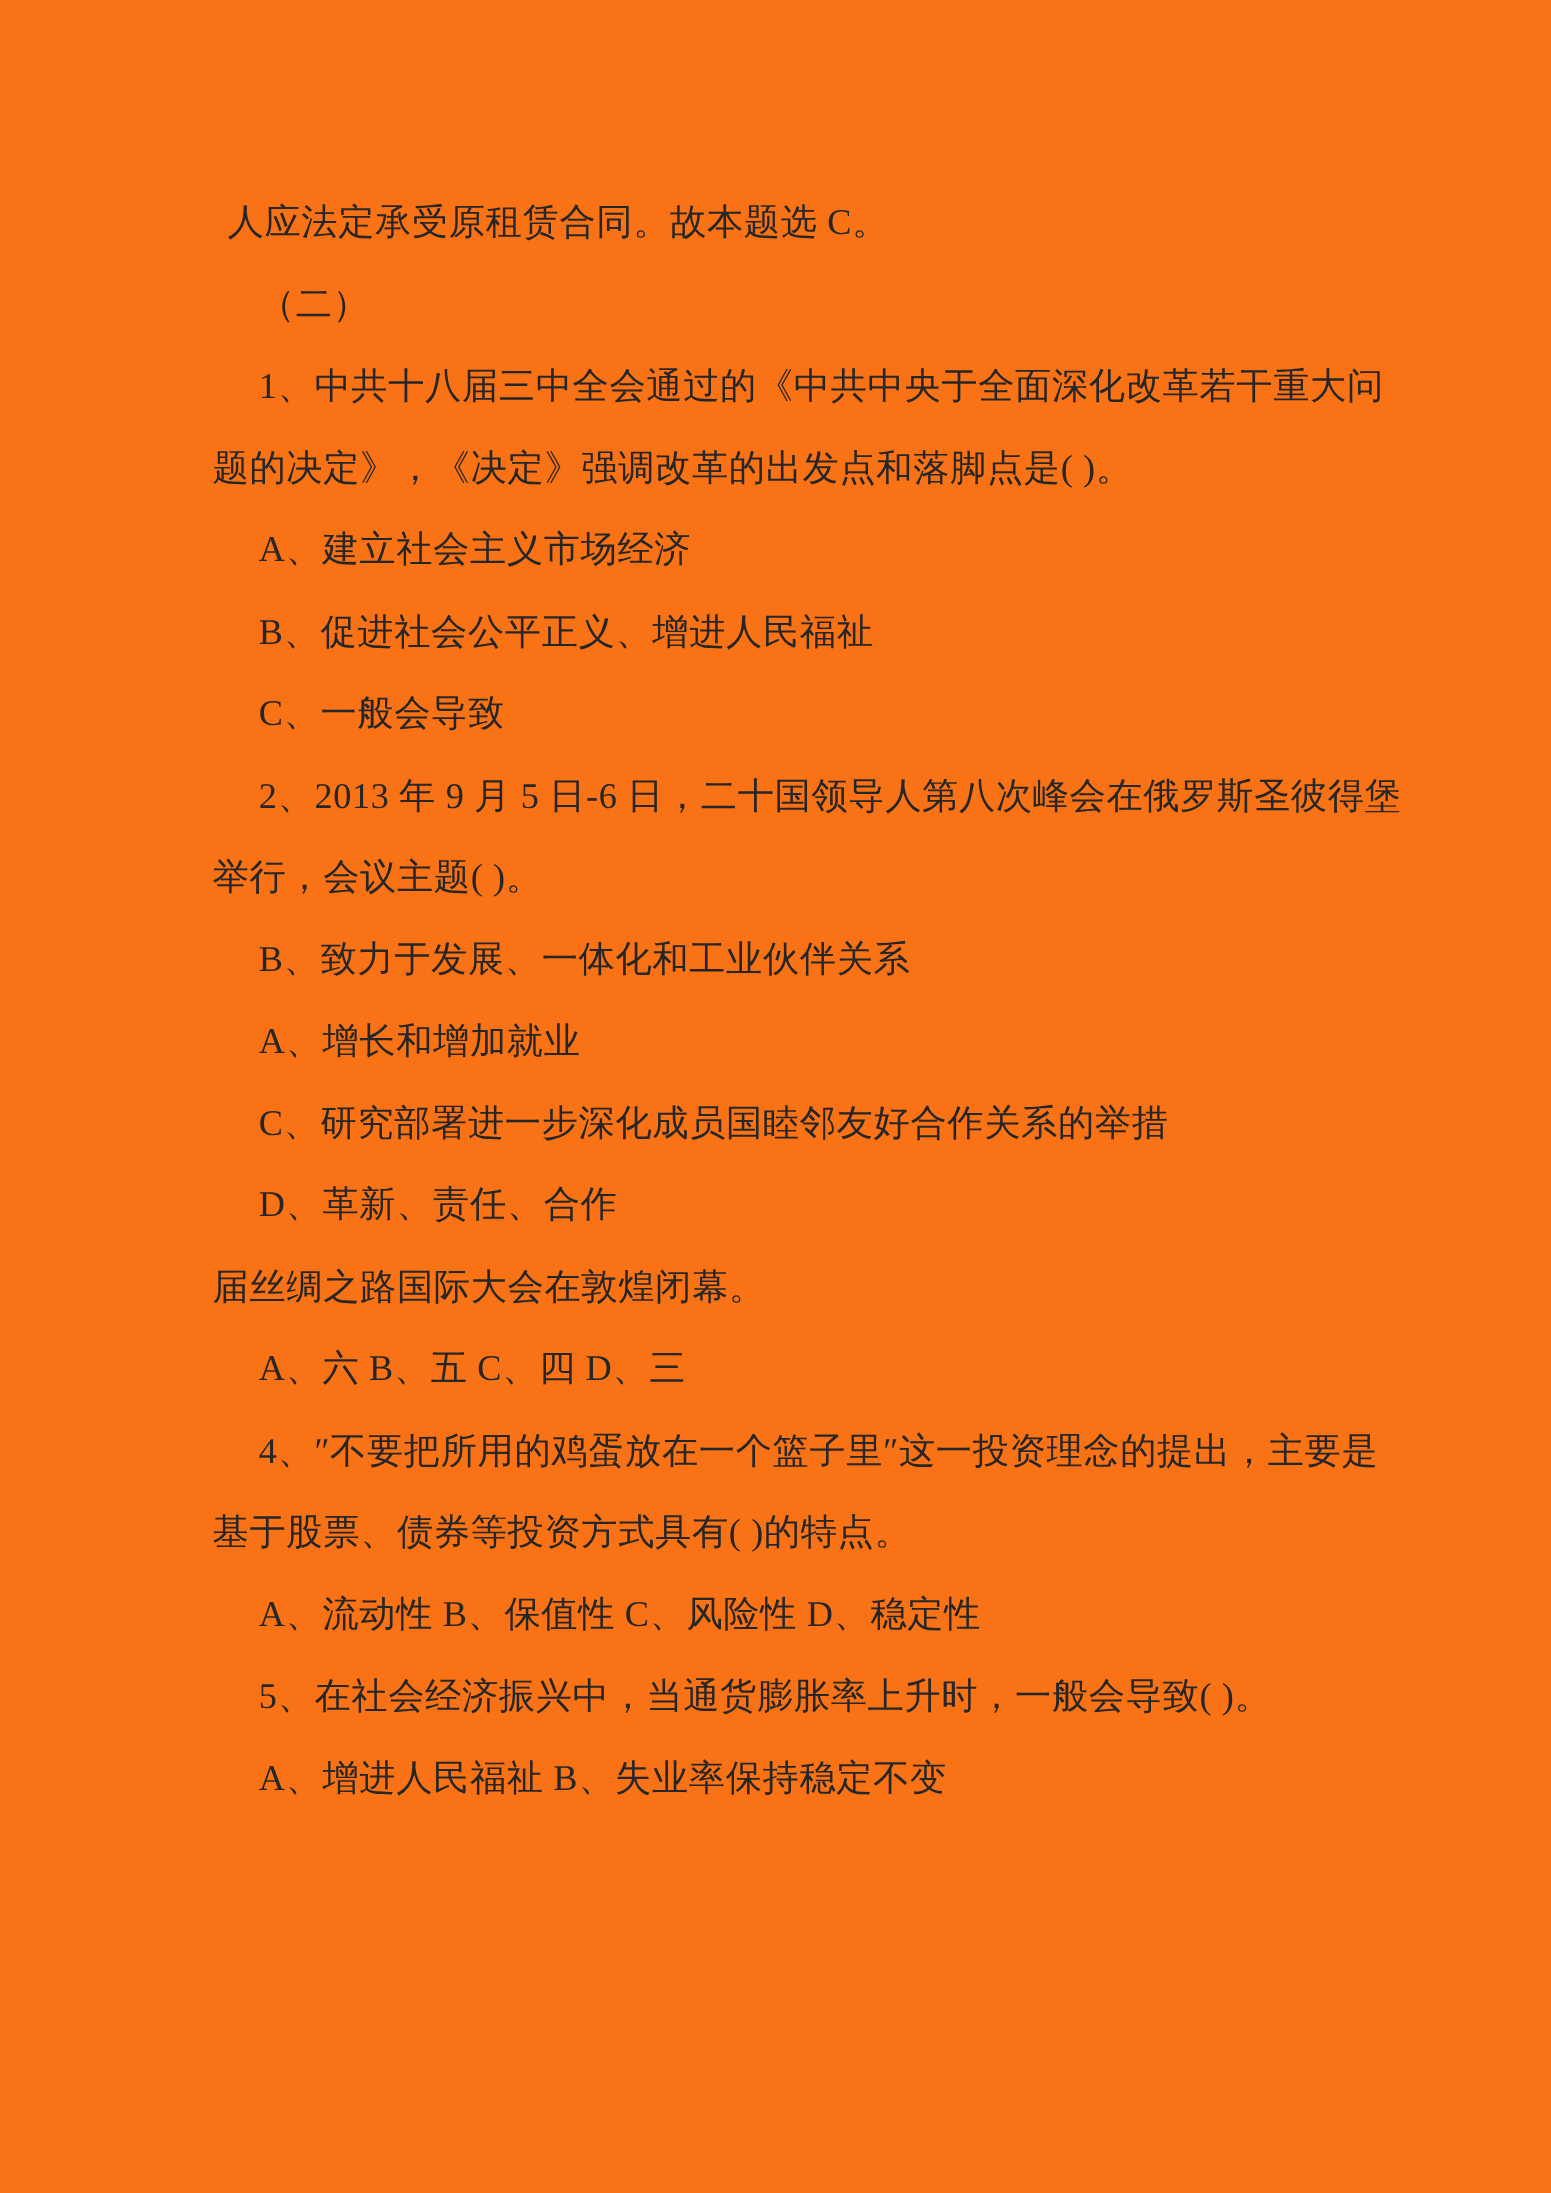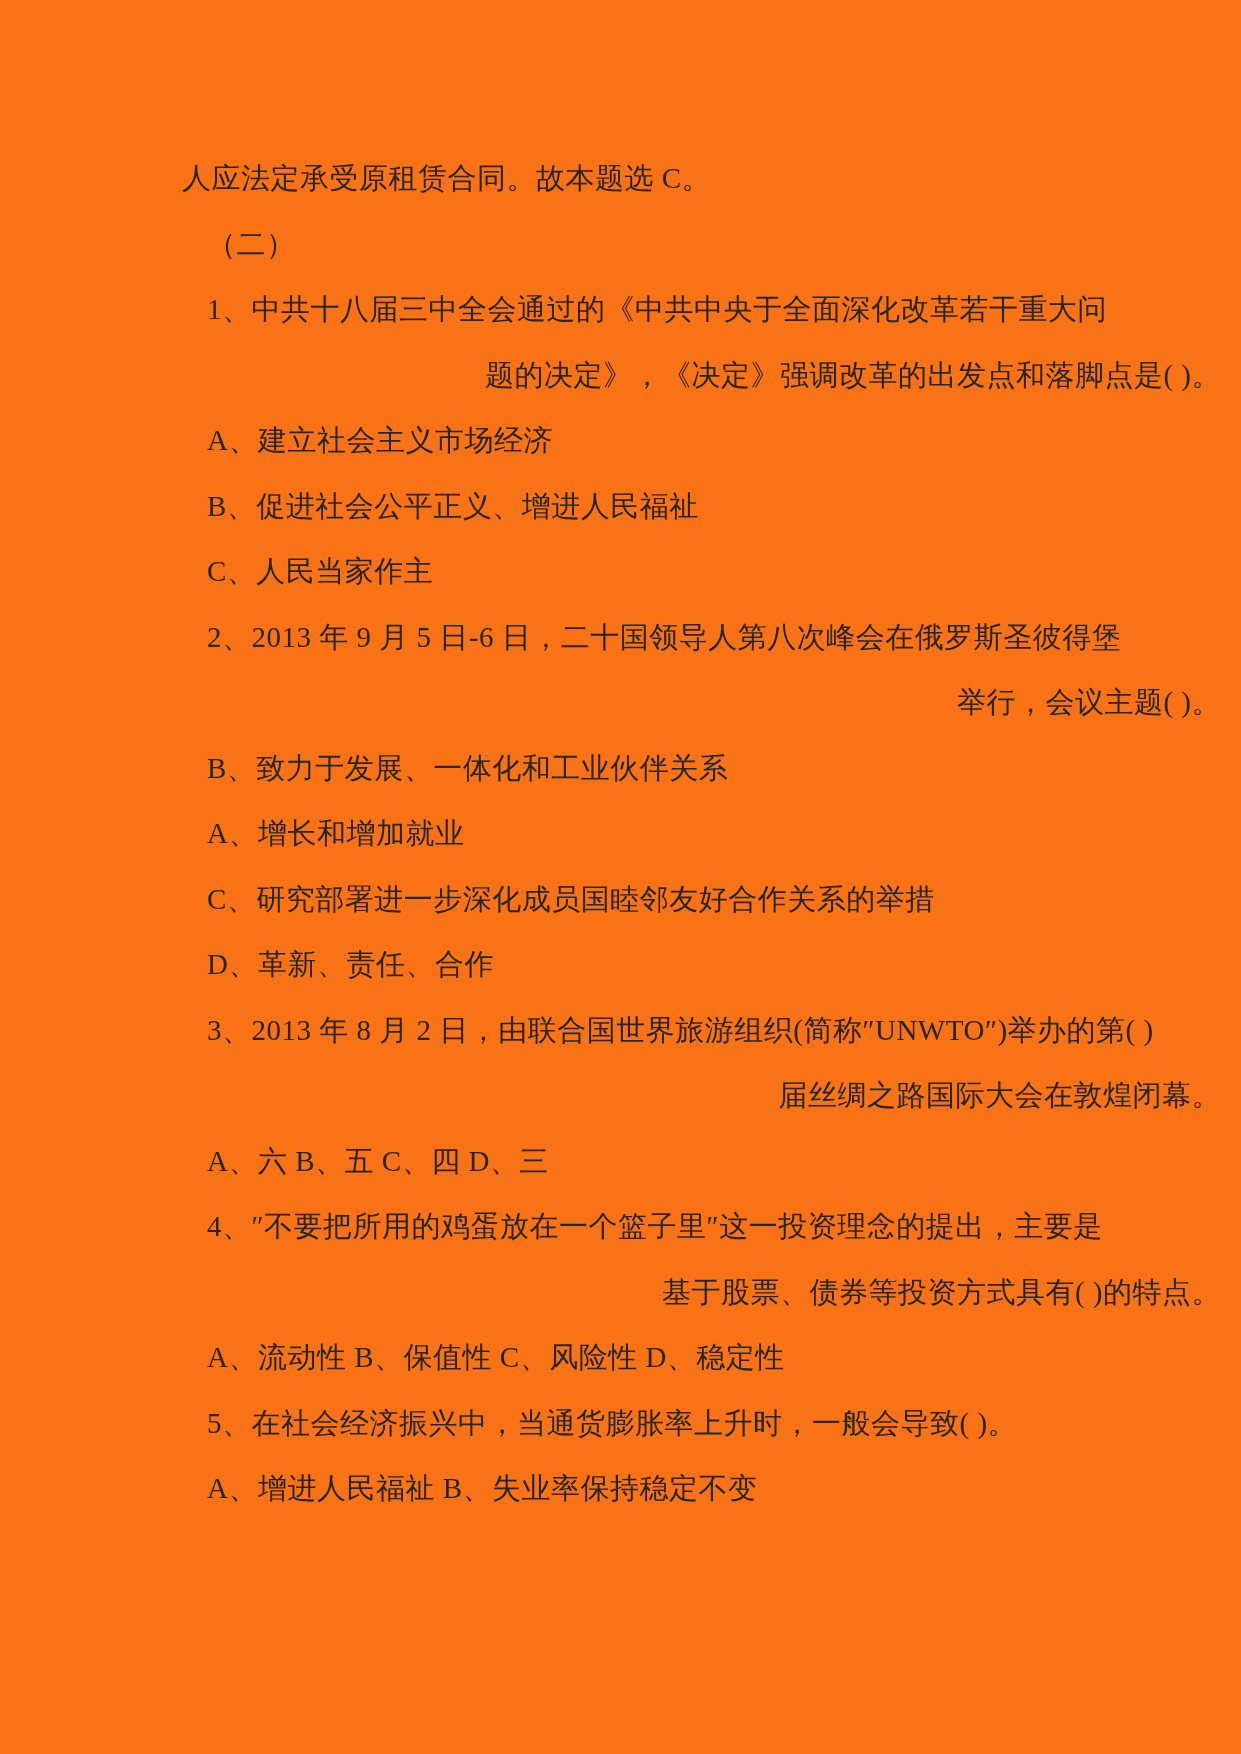--- a/index.html
+++ b/index.html
@@ -24,41 +24,40 @@
     font-size: 29px;
   }
   .line {
     height: 65.5px;
     line-height: 65.5px;
     white-space: pre;
     letter-spacing: 0.5px;
   }
   .indent { padding-left: 37px; }
   .first  { padding-left: 12px; }
-  .cont   { padding-left: 0; text-align: right; }
+  .cont   { padding-left: 0; }
 </style>
 </head>
 <body>
 
 <div class="page" style="background: #f97316; color: rgb(38, 38, 38);">
   <div class="content">
       <div class="line first">人应法定承受原租赁合同。故本题选 C。</div>
       <div class="line indent">（二）</div>
       <div class="line indent">1、中共十八届三中全会通过的《中共中央于全面深化改革若干重大问</div>
       <div class="line cont">题的决定》，《决定》强调改革的出发点和落脚点是( )。</div>
       <div class="line indent">A、建立社会主义市场经济</div>
       <div class="line indent">B、促进社会公平正义、增进人民福祉</div>
-      <div class="line indent">C、人民当家作主</div>
+      <div class="line indent">C、一般会导致</div>
       <div class="line indent">2、2013 年 9 月 5 日-6 日，二十国领导人第八次峰会在俄罗斯圣彼得堡</div>
       <div class="line cont">举行，会议主题( )。</div>
       <div class="line indent">B、致力于发展、一体化和工业伙伴关系</div>
       <div class="line indent">A、增长和增加就业</div>
       <div class="line indent">C、研究部署进一步深化成员国睦邻友好合作关系的举措</div>
       <div class="line indent">D、革新、责任、合作</div>
-      <div class="line indent">3、2013 年 8 月 2 日，由联合国世界旅游组织(简称″UNWTO″)举办的第( )</div>
       <div class="line cont">届丝绸之路国际大会在敦煌闭幕。</div>
       <div class="line indent">A、六 B、五 C、四 D、三</div>
       <div class="line indent">4、″不要把所用的鸡蛋放在一个篮子里″这一投资理念的提出，主要是</div>
       <div class="line cont">基于股票、债券等投资方式具有( )的特点。</div>
       <div class="line indent">A、流动性 B、保值性 C、风险性 D、稳定性</div>
       <div class="line indent">5、在社会经济振兴中，当通货膨胀率上升时，一般会导致( )。</div>
       <div class="line indent">A、增进人民福祉 B、失业率保持稳定不变</div>
     </div>
 </div>
 

